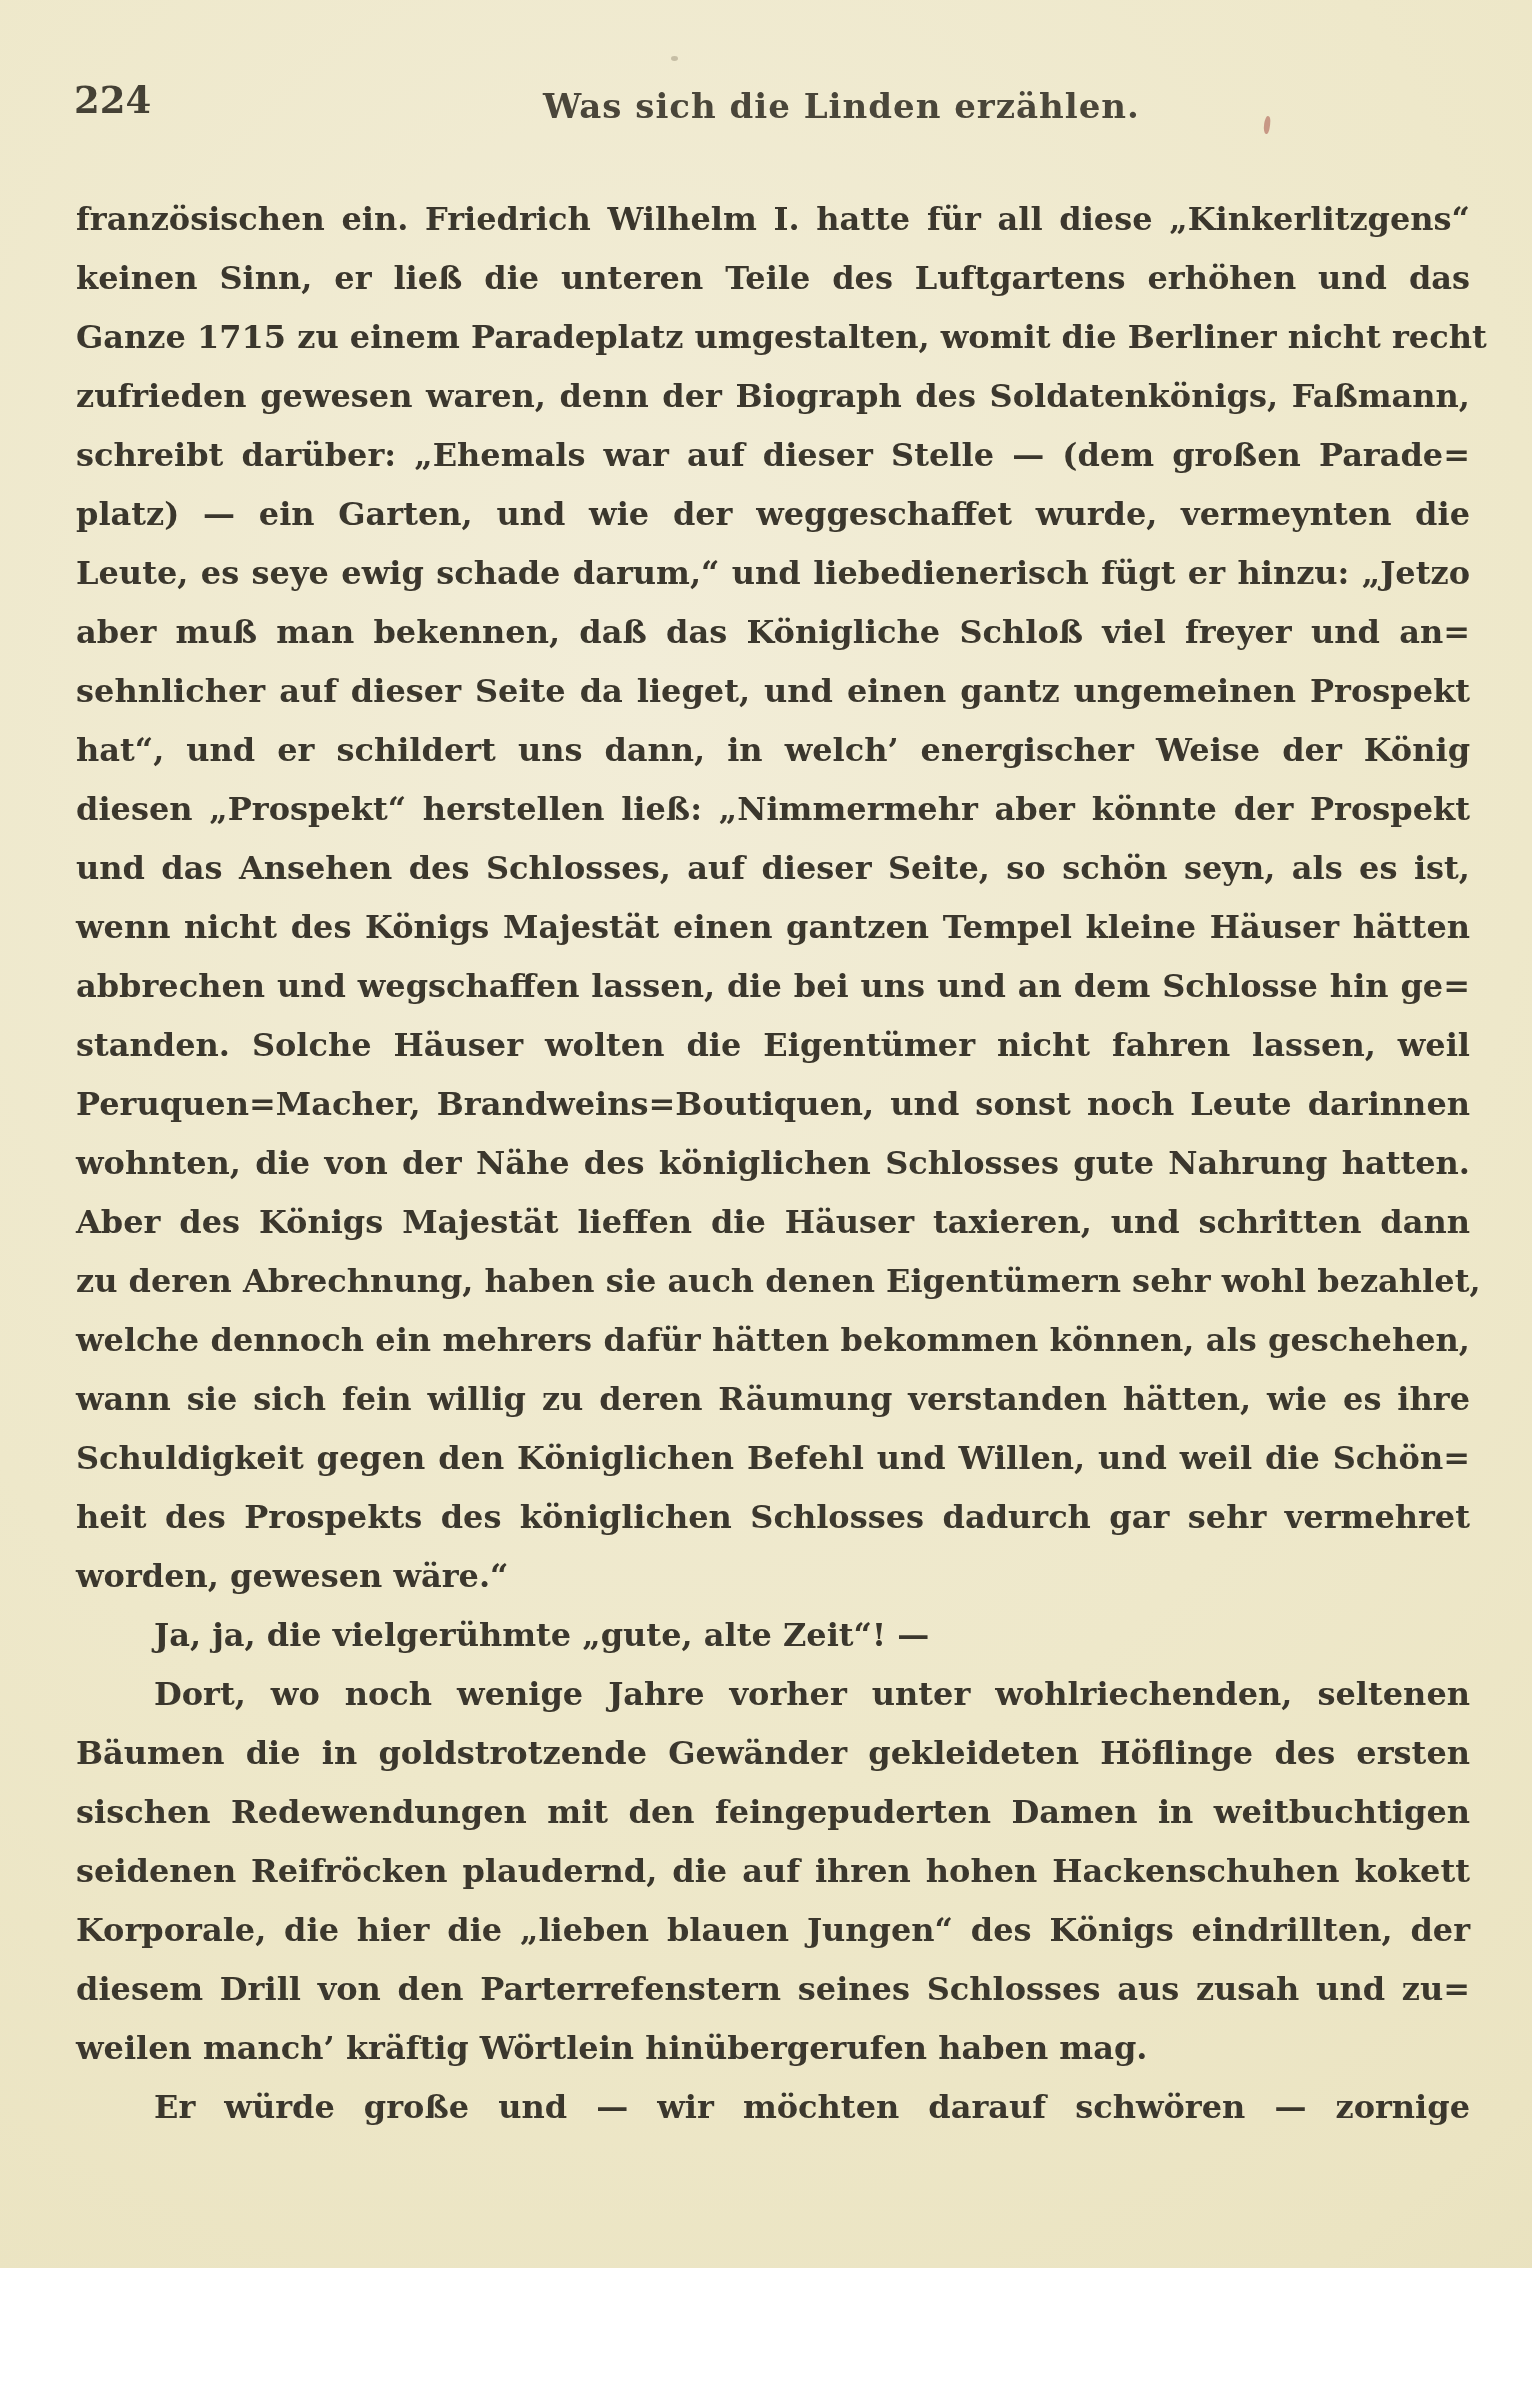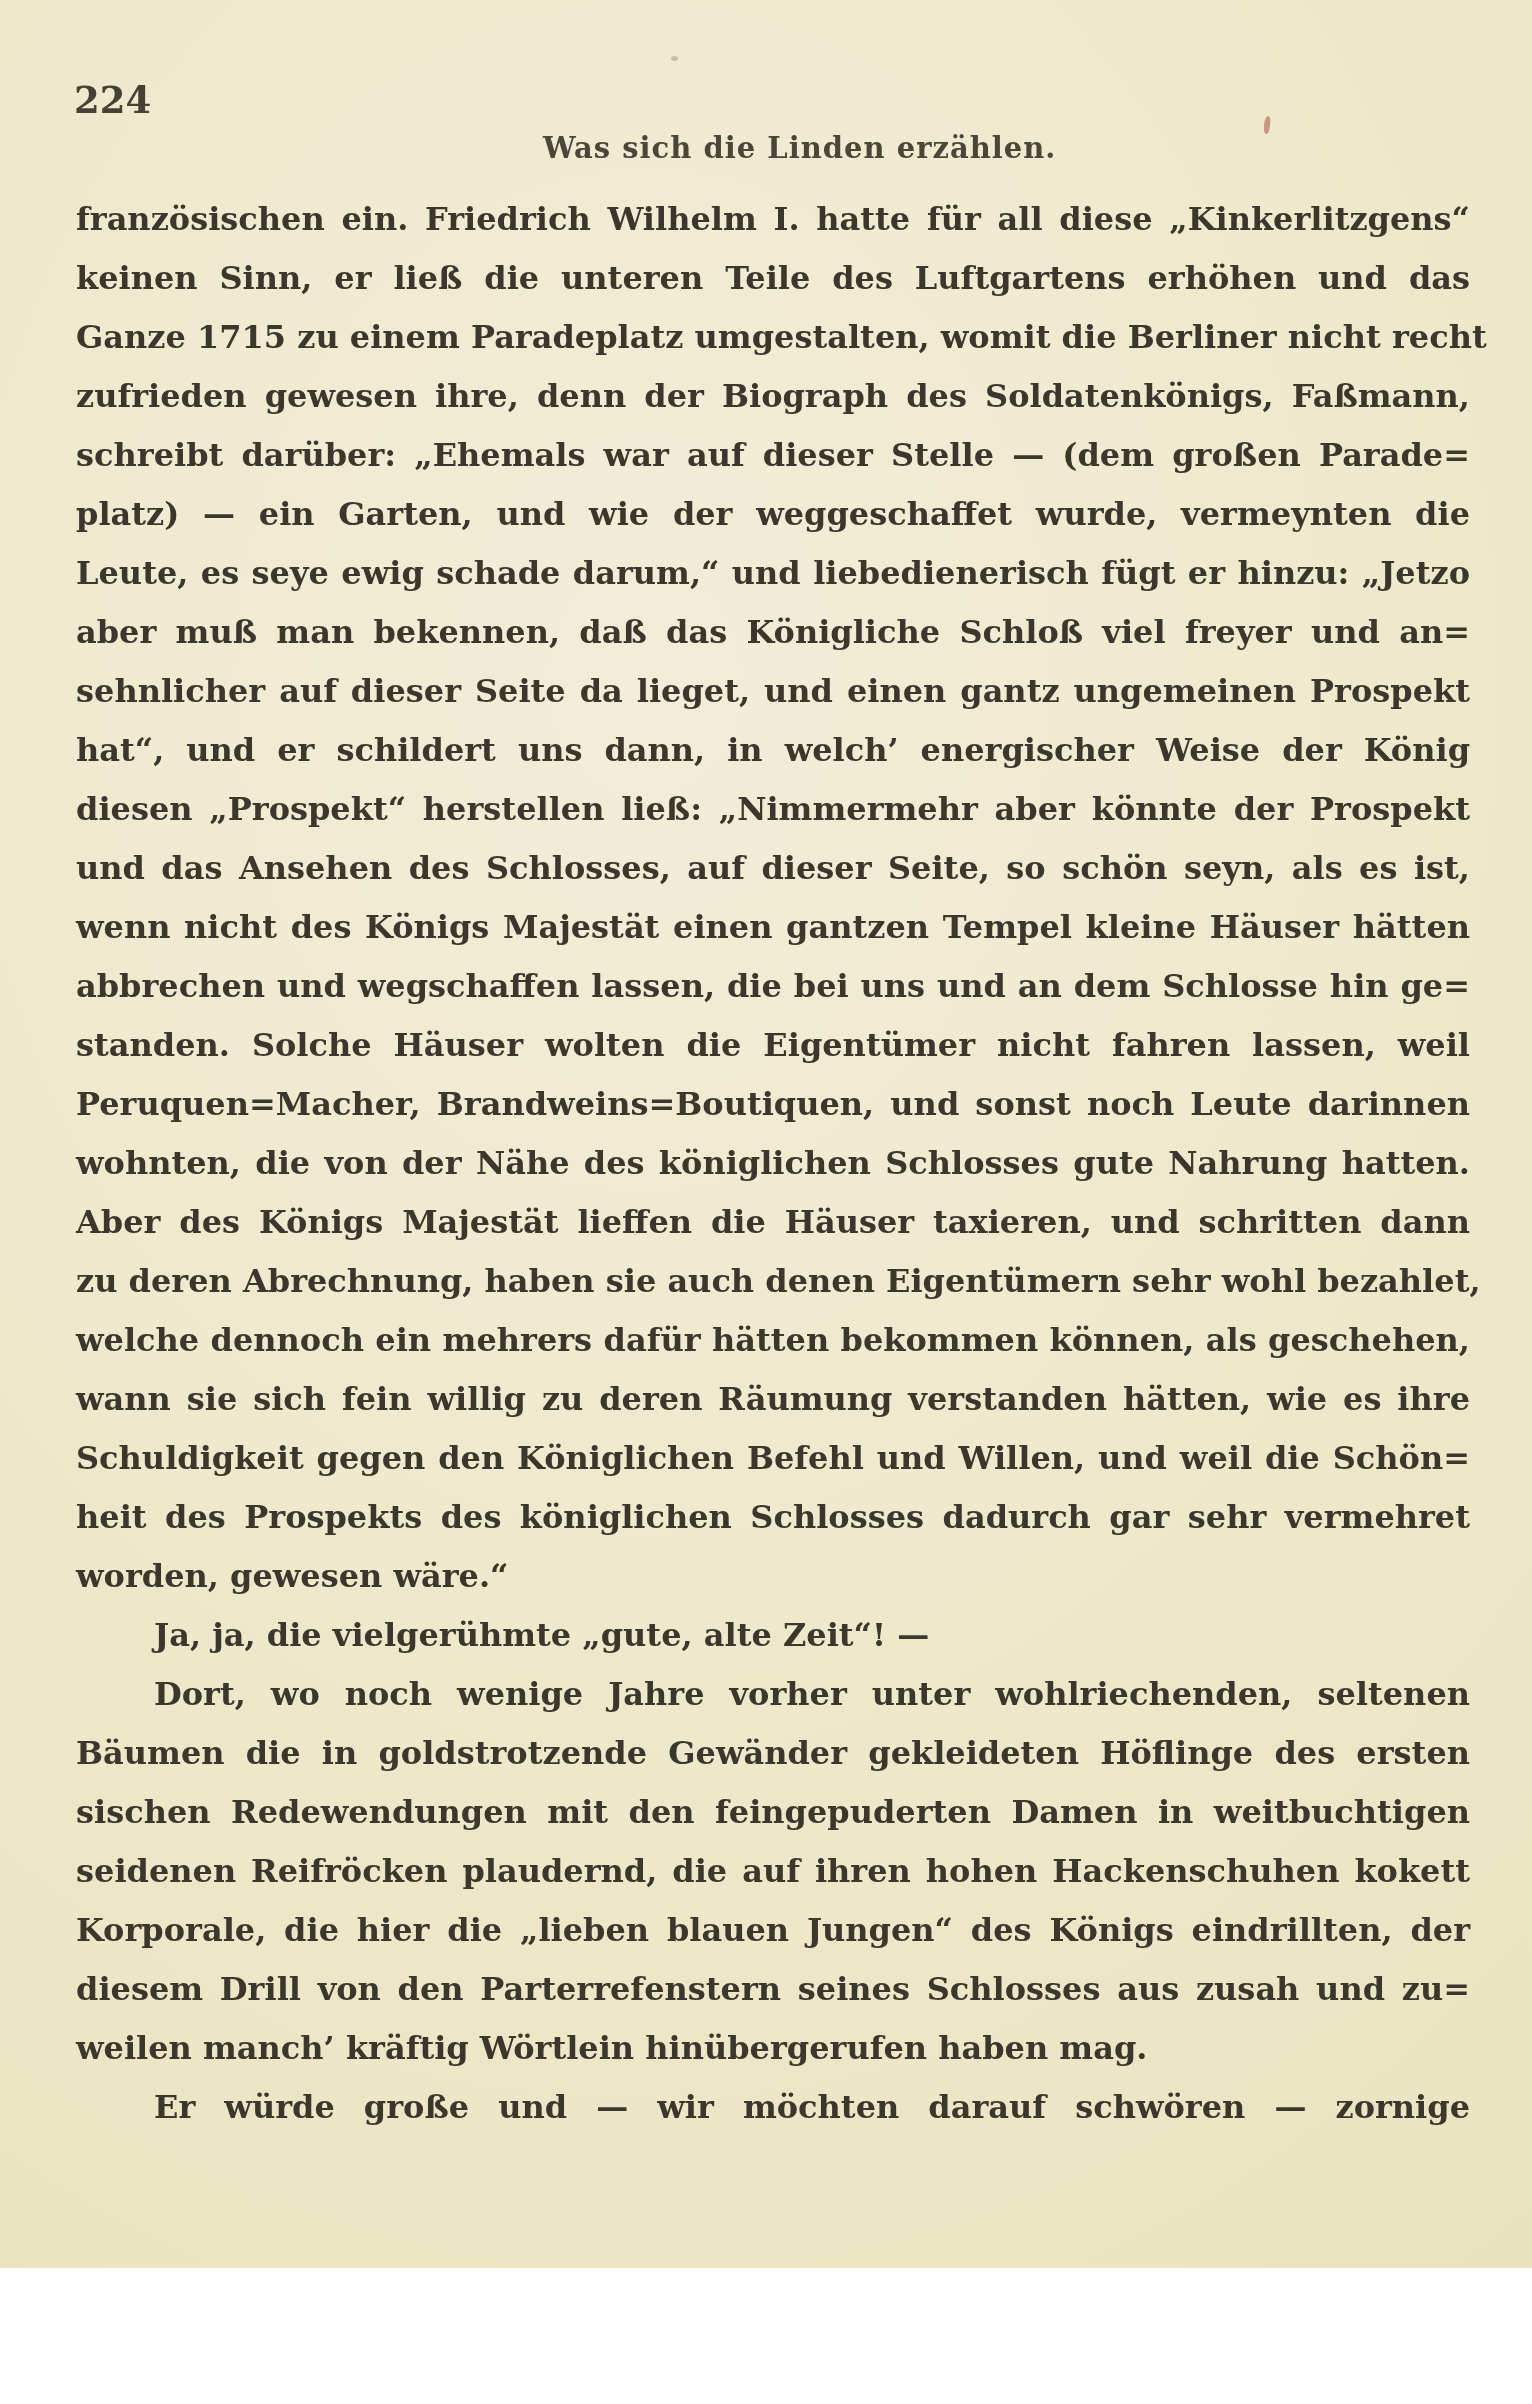--- a/index.html
+++ b/index.html
@@ -23,25 +23,24 @@
     left: 74px;
     top: 82px;
     font-size: 37px;
     line-height: 1;
     color: #454135;
   }
   .header-title {
     position: absolute;
     left: 543px;
     top: 89px;
-    font-size: 29px;
+    font-size: 34px;
     line-height: 1;
     letter-spacing: 1px;
     color: #4a463a;
-    margin-top: 45px;
   }
   .body-text {
     position: absolute;
     top: 190px;
     left: 76px;
     width: 1394px;
   }
   .line {
     height: 59px;
     line-height: 59px;
@@ -84,21 +83,21 @@
   <div class="header-pageno">224</div>
   <div class="header-title">Was sich die Linden erzählen.</div>
 
   <div class="paper-speck"></div>
   <div class="ink-speck"></div>
 
   <div class="body-text" id="body-text">
       <div class="line">französischen ein.  Friedrich Wilhelm I. hatte für all diese „Kinkerlitzgens“</div>
       <div class="line">keinen Sinn, er ließ die unteren Teile des Luftgartens erhöhen und das</div>
       <div class="line">Ganze 1715 zu einem Paradeplatz umgestalten, womit die Berliner nicht recht</div>
-      <div class="line">zufrieden gewesen ihre, denn der Biograph des Soldatenkönigs, Faßmann,</div>
+      <div class="line">zufrieden gewesen waren, denn der Biograph des Soldatenkönigs, Faßmann,</div>
       <div class="line">schreibt darüber: „Ehemals war auf dieser Stelle — (dem großen Parade=</div>
       <div class="line">platz) — ein Garten, und wie der weggeschaffet wurde, vermeynten die</div>
       <div class="line">Leute, es seye ewig schade darum,“ und liebedienerisch fügt er hinzu: „Jetzo</div>
       <div class="line">aber muß man bekennen, daß das Königliche Schloß viel freyer und an=</div>
       <div class="line">sehnlicher auf dieser Seite da lieget, und einen gantz ungemeinen Prospekt</div>
       <div class="line">hat“, und er schildert uns dann, in welch’ energischer Weise der König</div>
       <div class="line">diesen „Prospekt“ herstellen ließ: „Nimmermehr aber könnte der Prospekt</div>
       <div class="line">und das Ansehen des Schlosses, auf dieser Seite, so schön seyn, als es ist,</div>
       <div class="line">wenn nicht des Königs Majestät einen gantzen Tempel kleine Häuser hätten</div>
       <div class="line">abbrechen und wegschaffen lassen, die bei uns und an dem Schlosse hin ge=</div>

